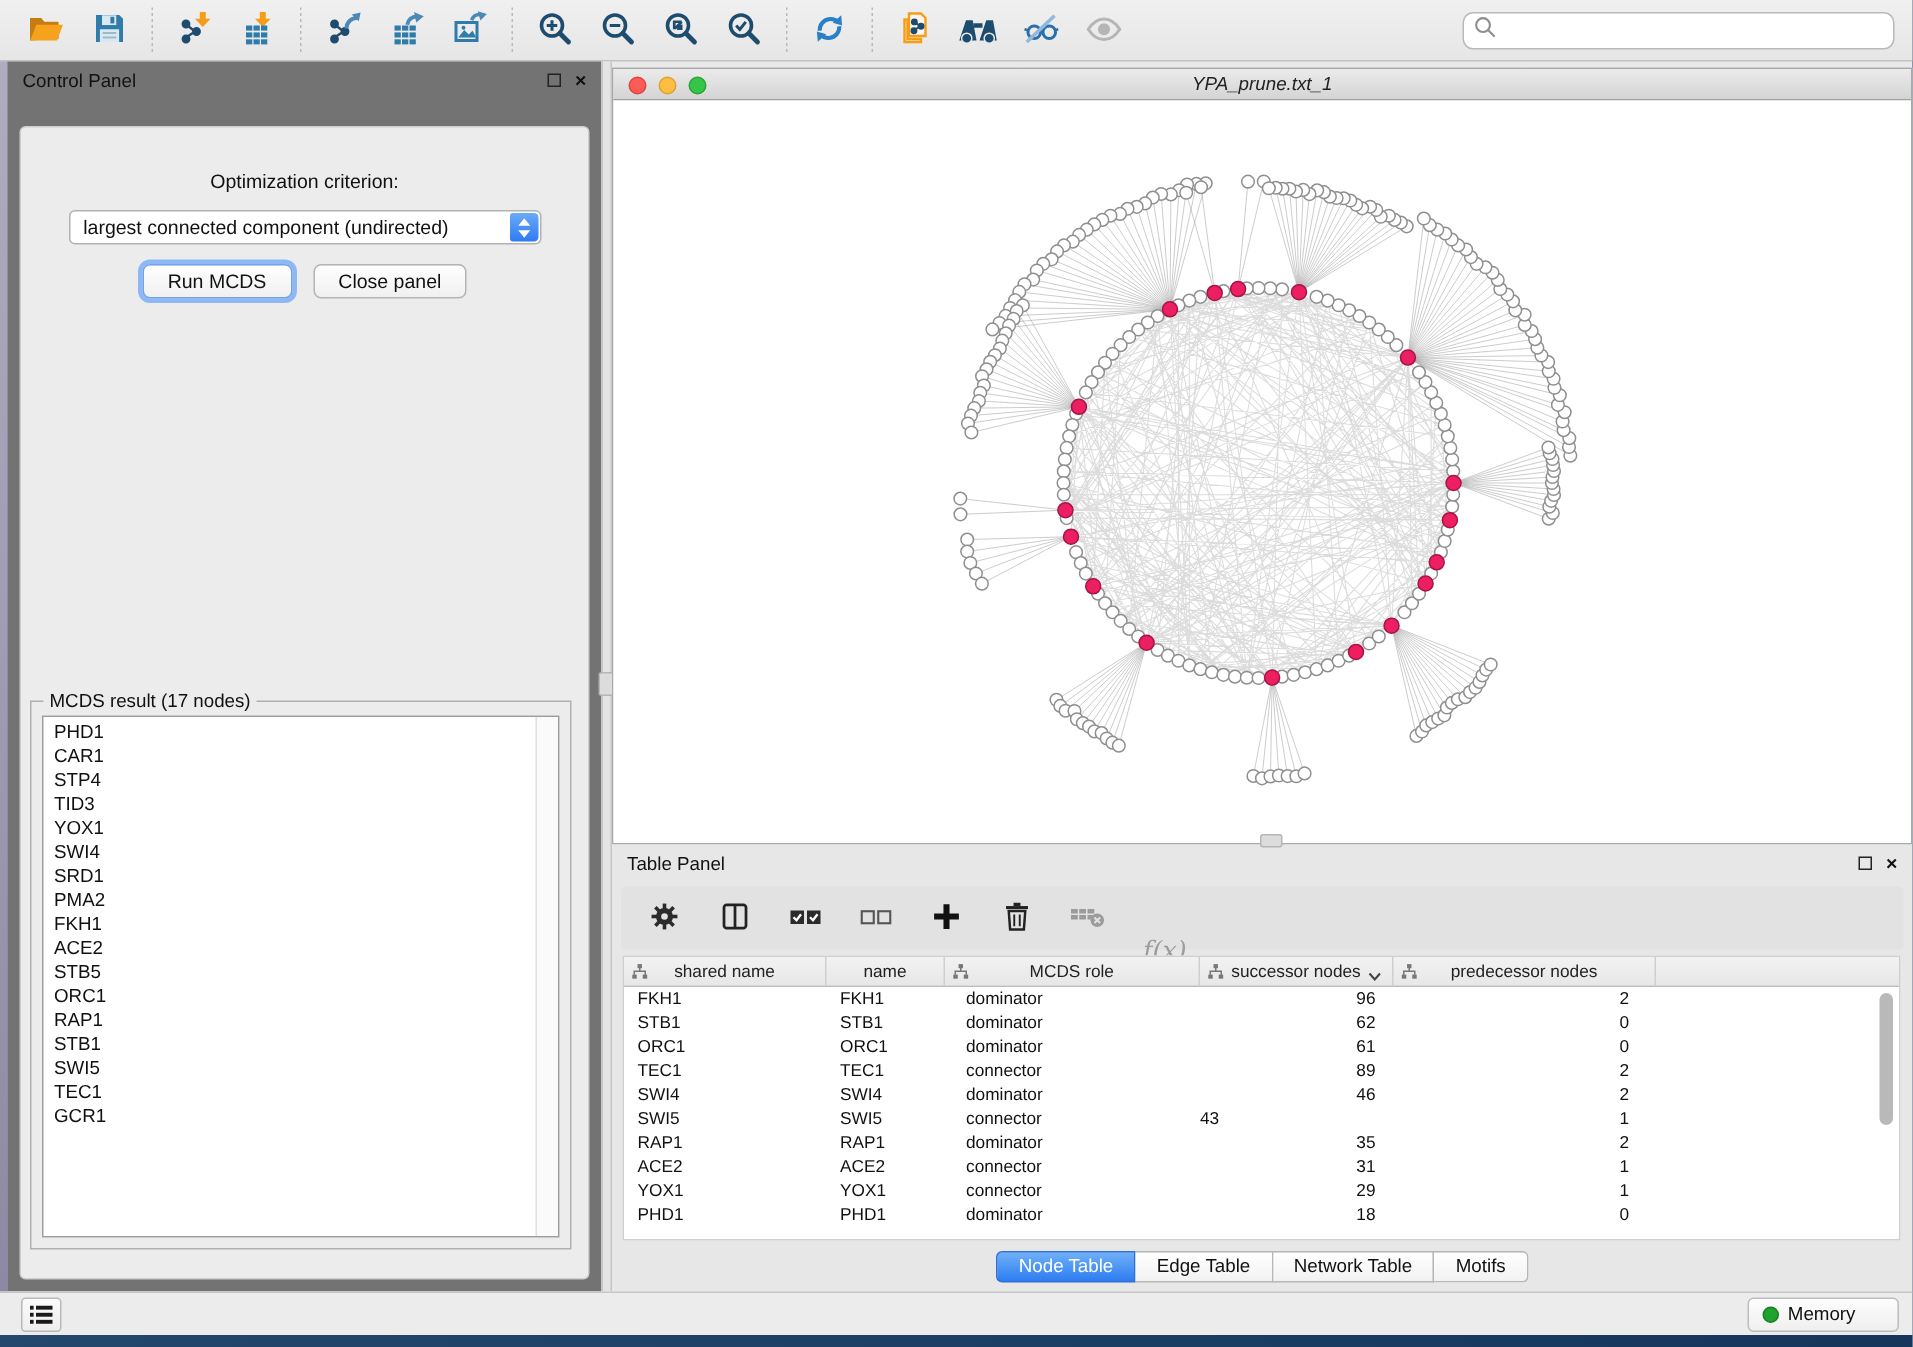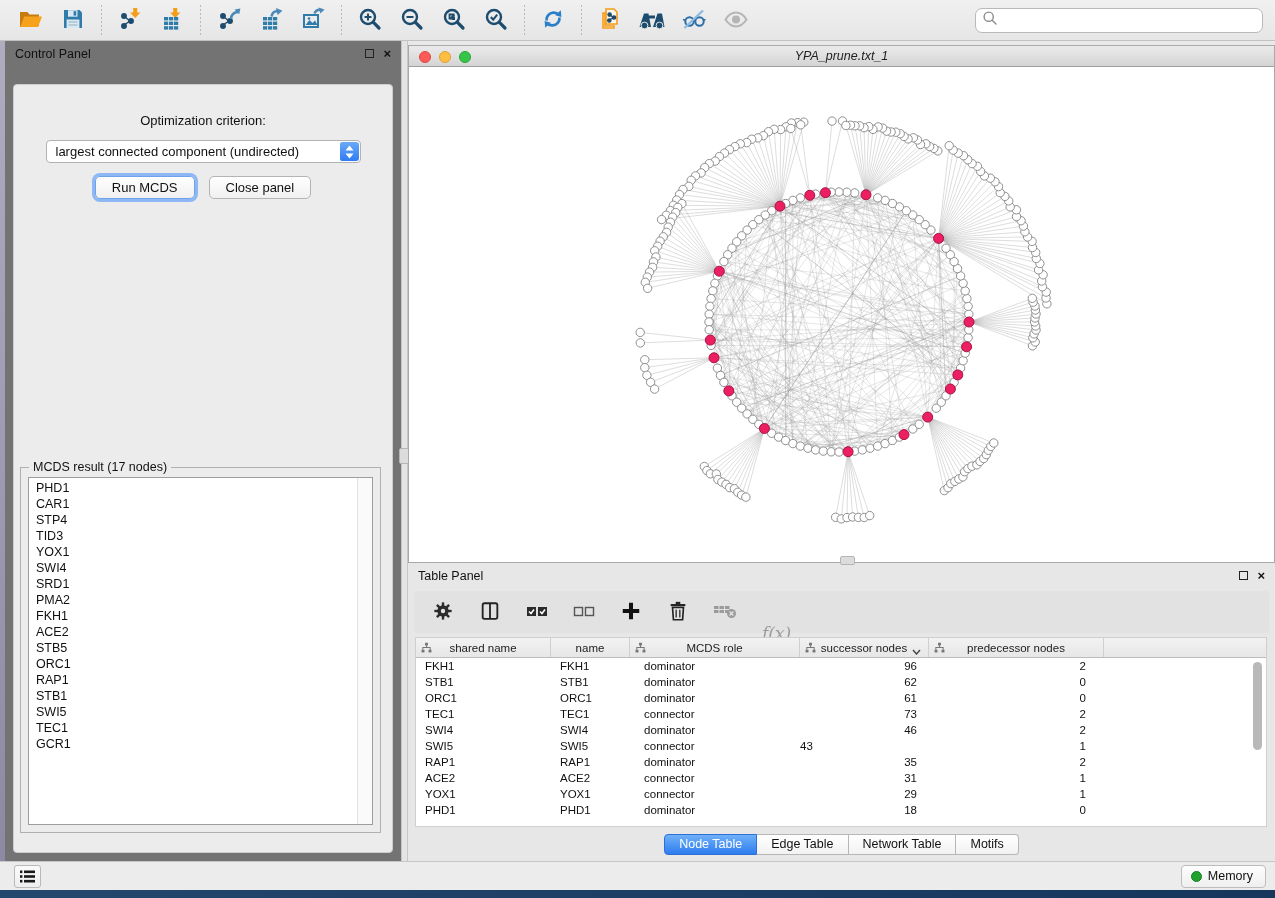--- a/index.html
+++ b/index.html
@@ -118,21 +118,21 @@
         background:#b9b9b9; border-radius:5px; }
   #tp-tabs { position:absolute; left:0; right:0; top:271px; }
 
   
   #statusbar { position:absolute; left:-5px; top:861px; width:1275px; height:29px;
                background:#ececec; border-top:1px solid #c6c6c6;
                display:flex; align-items:center; padding:0 9px 0 14px; }
   #sb-list { width:27px; height:23px; background:linear-gradient(#fbfbfb,#eeeeee);
              border:1px solid #b9b9b9; border-radius:3px; display:flex; align-items:center;
              justify-content:center; cursor:pointer; }
-  #sb-memory { margin-left:auto; height:23px; padding:0 12px 0 9px; display:flex; align-items:center;
+  #sb-memory { margin-left:auto; height:23px; padding:0 28px 0 9px; display:flex; align-items:center;
              gap:6px; background:linear-gradient(#fdfdfd,#efefef); border:1px solid #bdbdbd;
              border-radius:4px; font-size:12.5px; color:#111; cursor:pointer;
              font-family:"Liberation Sans",sans-serif; }
   #sb-memory .dot { width:11px; height:11px; border-radius:50%; background:#1fa32c;
              border:1px solid #178023; }
 </style>
 </head>
 <body>
 
 <div id="screen">
@@ -794,21 +794,21 @@
               <div class="td" style="width: 135px; text-align: left; padding: 0px 0px 0px 9px;">ORC1</div>
               <div class="td" style="width: 79px; text-align: left; padding: 0px 0px 0px 9px;">ORC1</div>
               <div class="td" style="width: 170px; text-align: left; padding: 0px 0px 0px 14px;">dominator</div>
               <div class="td" style="width: 129px; text-align: right; padding: 0px 12px 0px 0px;">61</div>
               <div class="td" style="width: 175px; text-align: right; padding: 0px 18px 0px 0px;">0</div>
             </div>
             <div class="tr">
               <div class="td" style="width: 135px; text-align: left; padding: 0px 0px 0px 9px;">TEC1</div>
               <div class="td" style="width: 79px; text-align: left; padding: 0px 0px 0px 9px;">TEC1</div>
               <div class="td" style="width: 170px; text-align: left; padding: 0px 0px 0px 14px;">connector</div>
-              <div class="td" style="width: 129px; text-align: right; padding: 0px 12px 0px 0px;">73</div>
+              <div class="td" style="width: 129px; text-align: right; padding: 0px 12px 0px 0px;">89</div>
               <div class="td" style="width: 175px; text-align: right; padding: 0px 18px 0px 0px;">2</div>
             </div>
             <div class="tr">
               <div class="td" style="width: 135px; text-align: left; padding: 0px 0px 0px 9px;">SWI4</div>
               <div class="td" style="width: 79px; text-align: left; padding: 0px 0px 0px 9px;">SWI4</div>
               <div class="td" style="width: 170px; text-align: left; padding: 0px 0px 0px 14px;">dominator</div>
               <div class="td" style="width: 129px; text-align: right; padding: 0px 12px 0px 0px;">46</div>
               <div class="td" style="width: 175px; text-align: right; padding: 0px 18px 0px 0px;">2</div>
             </div>
             <div class="tr">

